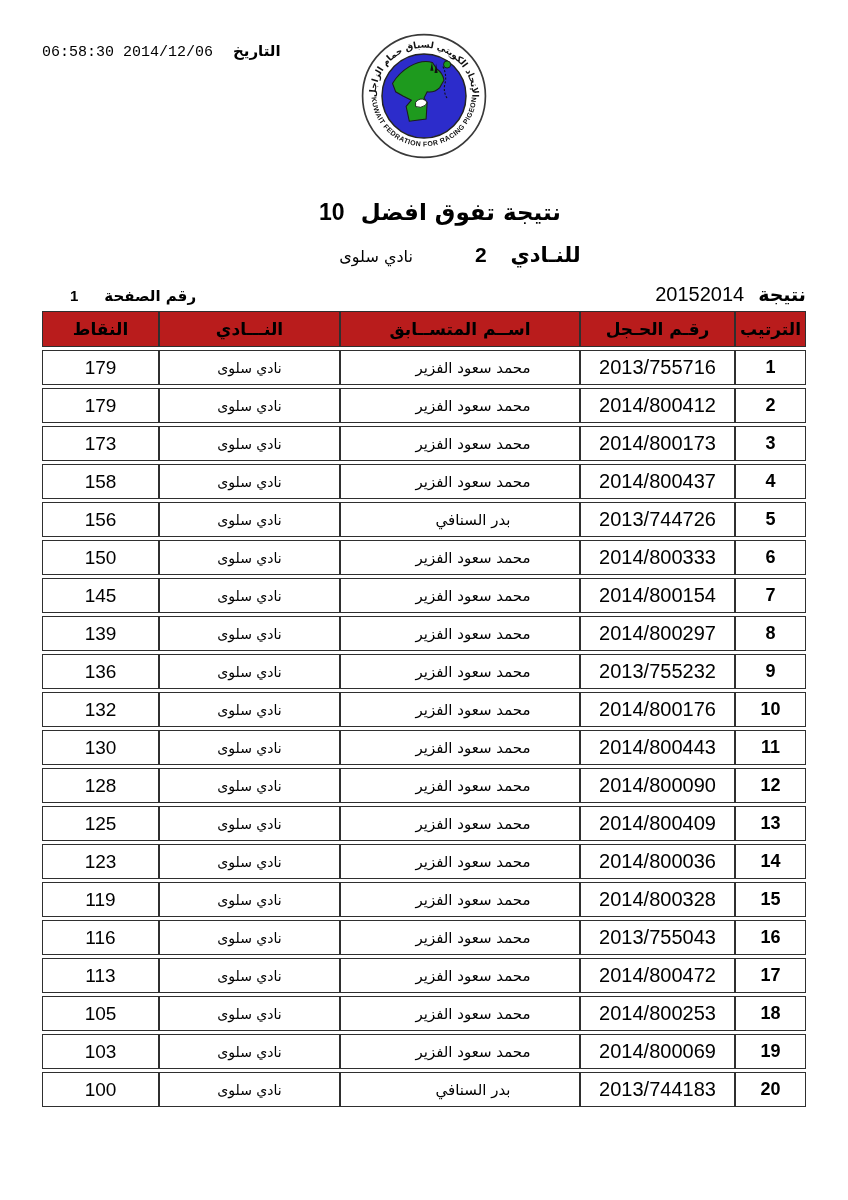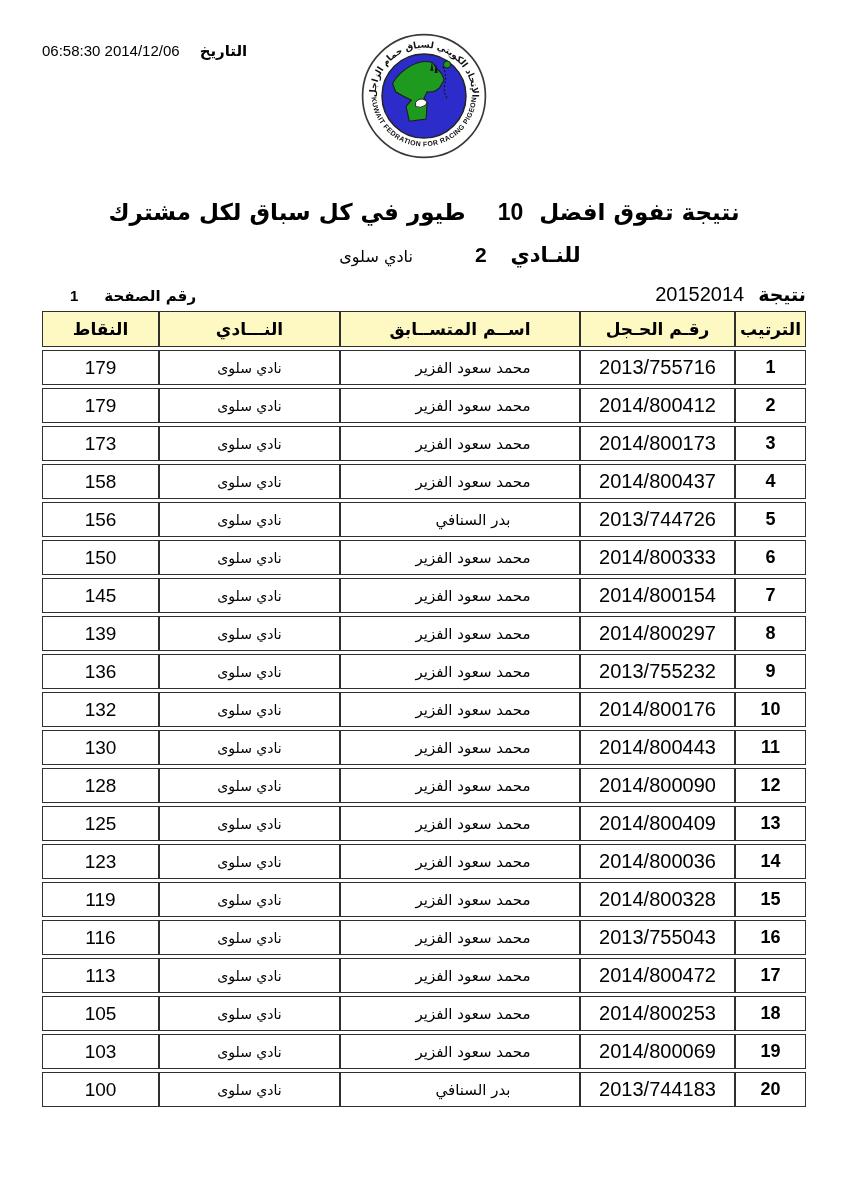--- a/index.html
+++ b/index.html
@@ -11,21 +11,21 @@
   }
   .page { position:relative; width:848px; height:1200px; background:#fff; overflow:hidden; }
 
   
   .date-block {
     position:absolute; top:42px; left:42px;
     display:flex; direction:rtl; align-items:baseline; gap:20px;
     font-size:15px;
   }
   .date-block .lbl { font-weight:bold; }
-  .date-block .val { direction:ltr; unicode-bidi:isolate; font-family:Liberation Sans, sans-serif; }
+  .date-block .val { direction:ltr; unicode-bidi:isolate; font-family:Liberation Mono, monospace; }
 
   
   .logo-wrap { position:absolute; top:33px; left:361px; width:126px; height:126px; }
   .logo-wrap svg { width:100%; height:100%; }
 
   
   .title1 {
     position:absolute; top:158px; left:0; width:100%;
     text-align:center; font-weight:bold; font-size:23px;
   }
@@ -60,21 +60,21 @@
   table.results {
     position:absolute; top:308px; left:42px; width:764px;
     border-collapse:separate; border-spacing:0 3px;
     direction:rtl; table-layout:fixed;
   }
   table.results th, table.results td {
     border:1px solid #2f2f2f; text-align:center; vertical-align:middle;
     overflow:hidden; white-space:nowrap;
   }
   table.results th {
-    height:36px; background:#fef9c3; font-weight:bold; font-size:17px;
+    height:36px; background:#b91c1c; font-weight:bold; font-size:17px;
   }
   table.results td { height:35px; background:#ffffff; }
   td.c-rank  { font-weight:bold; font-size:18px; font-family:"Liberation Sans",sans-serif; }
   td.c-ring  { font-size:20px; direction:ltr; font-family:"Liberation Sans",sans-serif; }
   td.c-name  { font-size:15px;padding-left:26px; }
   td.c-club  { font-size:14px; }
   td.c-points{ font-size:19px; font-family:"Liberation Sans",sans-serif; }
 </style>
 </head>
 <body>
@@ -108,21 +108,20 @@
       <text font-size="6.6" font-weight="bold" fill="#111" letter-spacing="0.4" font-family="Liberation Sans, sans-serif">
         <textPath href="#arcBottom" startOffset="50%" text-anchor="middle">KUWAIT FEDRATION FOR RACING PIGEON</textPath>
       </text>
     </svg>
   </div>
 
 
   <div class="title2">
     <span>نتيجة تفوق افضل</span>
     <span class="num">10</span>
-    <span>طيور في كل سباق لكل مشترك</span>
   </div>
 
   <div class="title3">
     <span class="lbl">للنـادي</span>
     <span class="num">2</span>
     <span class="club">نادي سلوى</span>
   </div>
 
   <div class="meta-row">
     <div class="meta-right">

